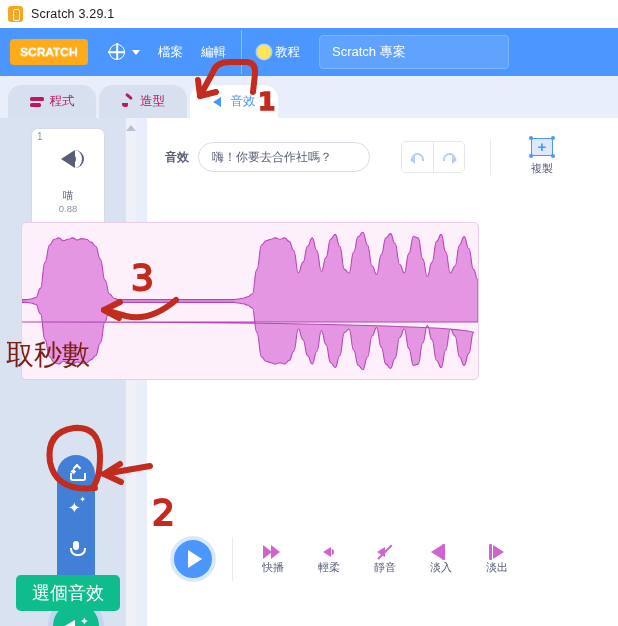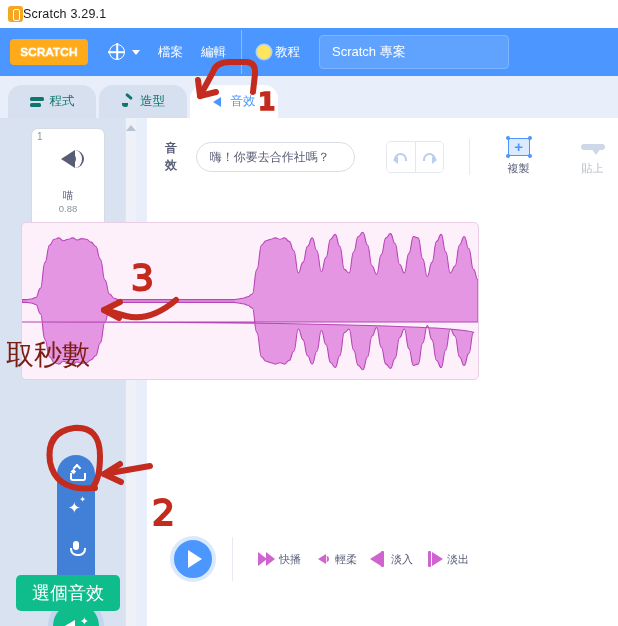--- a/index.html
+++ b/index.html
@@ -7,21 +7,21 @@
     width: 618px; height: 626px;
     background: #ffffff;
     font-family: "Liberation Sans", "DejaVu Sans", sans-serif;
     overflow: hidden;
   }
   #app { position: relative; width: 618px; height: 626px; }
 
   
   .titlebar {
     position: absolute; left: 0; top: 0; width: 618px; height: 28px;
-    background: #ffffff; display: flex; align-items: center; gap: 0;
+    background: #ffffff; display: flex; align-items: center; gap: 8px;
     padding-left: 8px;
   }
   .app-icon {
     width: 15px; height: 16px; border-radius: 3px;
     background: #f5a623; position: relative; flex: none;
   }
   .app-icon::after {
     content: ""; position: absolute; left: 5px; top: 3px;
     width: 5px; height: 10px; border: 1.5px solid #fff; border-radius: 2px;
   }
@@ -79,21 +79,21 @@
 
   
   .tabbar {
     position: absolute; left: 0; top: 76px; width: 618px; height: 42px;
     background: #e8effa; display: flex; align-items: flex-end; padding-left: 8px;
   }
   .tab {
     height: 33px; min-width: 88px; padding: 0 14px;
     border-radius: 14px 14px 0 0;
     display: flex; align-items: center; justify-content: center; gap: 6px;
-    font-size: 12.5px; color: #0f766e; background: #d6e0ef;
+    font-size: 12.5px; color: #be185d; background: #d6e0ef;
     margin-right: 3px;
   }
   .tab.active { background: #ffffff; color: #4c97ff; }
   .spk, .brush, .blocks { flex: none; }
   .spk {
     width: 0; height: 0; position: relative;
     border-top: 5px solid transparent; border-bottom: 5px solid transparent;
     border-right: 8px solid currentColor; margin-right: 4px;
   }
   .spk::after {
@@ -341,21 +341,21 @@
     border: 4px solid #dbe9ff; display: flex; align-items: center;
     justify-content: center; margin-left: 10px; flex: none;
   }
   .play-tri {
     width: 0; height: 0; margin-left: 3px;
     border-top: 9px solid transparent; border-bottom: 9px solid transparent;
     border-left: 14px solid #fff;
   }
   .fx-div { width: 1px; height: 44px; background: #e6eaf1; margin: 0 12px 0 16px; }
   .fx-btn {
-    width: 56px; display: flex; align-items: center;
+    width: 56px; display: flex; flex-direction: column; align-items: center;
     flex: none; justify-content: flex-end;
   }
   .fx-lbl { font-size: 11px; color: #575e75; }
   .fx-ico { width: 22px; height: 16px; position: relative; }
   .tri-r, .tri-l {
     position: absolute; width: 0; height: 0;
     border-top: 7px solid transparent; border-bottom: 7px solid transparent;
   }
   .tri-r { border-left: 9px solid #cf63cf; top: 1px; }
   .tri-l { border-right: 9px solid #cf63cf; top: 1px; }
@@ -501,24 +501,20 @@
         <span class="tool-btn">
           <span class="copy-ico">
             <span class="hndl" style="left:-3px;top:-3px"></span>
             <span class="hndl" style="right:-3px;top:-3px"></span>
             <span class="hndl" style="left:-3px;bottom:-3px"></span>
             <span class="hndl" style="right:-3px;bottom:-3px"></span>
           </span>
           <span class="tool-lbl">複製</span>
         </span>
 
-        <span class="tool-btn disabled">
-          <span class="paste-ico"></span>
-          <span class="tool-lbl">貼上</span>
-        </span>
       </div>
     </div>
 
     <div class="wave-panel" style="left:21px;top:104px">
       <svg id="wave-svg" viewBox="0 0 458 158" preserveAspectRatio="none">
         <path id="wave-path" d="M0,77.580.0,77.6C2.3,77.6 2.3,77.6 4.6,77.6C6.9,77.6 6.9,76.9 9.3,76.9C11.6,76.9 11.6,75.5 13.9,75.5C16.2,75.5 16.2,66.2 18.5,66.2C20.8,66.2 20.8,39.9 23.1,39.9C25.4,39.9 25.4,22.2 27.8,22.2C30.1,22.2 30.1,16.5 32.4,16.5C34.7,16.5 34.7,15.1 37.0,15.1C39.3,15.1 39.3,17.9 41.6,17.9C43.9,17.9 43.9,16.5 46.3,16.5C48.6,16.5 48.6,15.1 50.9,15.1C53.2,15.1 53.2,17.2 55.5,17.2C57.8,17.2 57.8,15.8 60.1,15.8C62.5,15.8 62.5,16.5 64.8,16.5C67.1,16.5 67.1,19.4 69.4,19.4C71.7,19.4 71.7,23.6 74.0,23.6C76.3,23.6 76.3,36.4 78.6,36.4C81.0,36.4 81.0,57.7 83.3,57.7C85.6,57.7 85.6,71.9 87.9,71.9C90.2,71.9 90.2,76.2 92.5,76.2C94.8,76.2 94.8,77.6 97.2,77.6C99.5,77.6 99.5,77.6 101.8,77.6C104.1,77.6 104.1,77.6 106.4,77.6C108.7,77.6 108.7,77.6 111.0,77.6C113.3,77.6 113.3,77.6 115.7,77.6C118.0,77.6 118.0,77.6 120.3,77.6C122.6,77.6 122.6,77.6 124.9,77.6C127.2,77.6 127.2,77.6 129.5,77.6C131.8,77.6 131.8,77.6 134.2,77.6C136.5,77.6 136.5,77.6 138.8,77.6C141.1,77.6 141.1,77.6 143.4,77.6C145.7,77.6 145.7,77.6 148.0,77.6C150.4,77.6 150.4,77.6 152.7,77.6C155.0,77.6 155.0,77.6 157.3,77.6C159.6,77.6 159.6,77.6 161.9,77.6C164.2,77.6 164.2,77.6 166.5,77.6C168.9,77.6 168.9,77.6 171.2,77.6C173.5,77.6 173.5,77.6 175.8,77.6C178.1,77.6 178.1,77.6 180.4,77.6C182.7,77.6 182.7,77.6 185.1,77.6C187.4,77.6 187.4,77.6 189.7,77.6C192.0,77.6 192.0,77.6 194.3,77.6C196.6,77.6 196.6,77.6 198.9,77.6C201.2,77.6 201.2,77.6 203.6,77.6C205.9,77.6 205.9,77.6 208.2,77.6C210.5,77.6 210.5,77.6 212.8,77.6C215.1,77.6 215.1,76.9 217.4,76.9C219.7,76.9 219.7,76.2 222.1,76.2C224.4,76.2 224.4,74.7 226.7,74.7C229.0,74.7 229.0,71.9 231.3,71.9C233.6,71.9 233.6,47.0 235.9,47.0C238.3,47.0 238.3,22.2 240.6,22.2C242.9,22.2 242.9,17.9 245.2,17.9C247.5,17.9 247.5,16.5 249.8,16.5C252.1,16.5 252.1,15.1 254.4,15.1C256.8,15.1 256.8,16.5 259.1,16.5C261.4,16.5 261.4,15.1 263.7,15.1C266.0,15.1 266.0,18.6 268.3,18.6C270.6,18.6 270.6,27.9 272.9,27.9C275.3,27.9 275.3,50.6 277.6,50.6C279.9,50.6 279.9,39.9 282.2,39.9C284.5,39.9 284.5,23.6 286.8,23.6C289.1,23.6 289.1,15.1 291.5,15.1C293.8,15.1 293.8,27.9 296.1,27.9C298.4,27.9 298.4,49.2 300.7,49.2C303.0,49.2 303.0,35.0 305.3,35.0C307.6,35.0 307.6,16.5 310.0,16.5C312.3,16.5 312.3,11.5 314.6,11.5C316.9,11.5 316.9,23.6 319.2,23.6C321.5,23.6 321.5,47.0 323.8,47.0C326.2,47.0 326.2,50.6 328.5,50.6C330.8,50.6 330.8,29.3 333.1,29.3C335.4,29.3 335.4,13.7 337.7,13.7C340.0,13.7 340.0,9.4 342.3,9.4C344.7,9.4 344.7,22.2 347.0,22.2C349.3,22.2 349.3,43.5 351.6,43.5C353.9,43.5 353.9,52.0 356.2,52.0C358.5,52.0 358.5,32.1 360.8,32.1C363.2,32.1 363.2,15.1 365.5,15.1C367.8,15.1 367.8,10.8 370.1,10.8C372.4,10.8 372.4,20.8 374.7,20.8C377.0,20.8 377.0,42.1 379.4,42.1C381.7,42.1 381.7,50.6 384.0,50.6C386.3,50.6 386.3,30.7 388.6,30.7C390.9,30.7 390.9,13.7 393.2,13.7C395.5,13.7 395.5,15.1 397.9,15.1C400.2,15.1 400.2,36.4 402.5,36.4C404.8,36.4 404.8,54.2 407.1,54.2C409.4,54.2 409.4,39.9 411.7,39.9C414.1,39.9 414.1,18.6 416.4,18.6C418.7,18.6 418.7,11.5 421.0,11.5C423.3,11.5 423.3,29.3 425.6,29.3C427.9,29.3 427.9,50.6 430.2,50.6C432.6,50.6 432.6,43.5 434.9,43.5C437.2,43.5 437.2,22.2 439.5,22.2C441.8,22.2 441.8,13.7 444.1,13.7C446.4,13.7 446.4,25.8 448.7,25.8C451.1,25.8 451.1,47.0 453.4,47.0C455.7,47.0 455.7,57.7 458.0,57.7L458,100.3458.0,100.3C455.7,100.3 455.7,111.0 453.4,111.0C451.1,111.0 451.1,132.3 448.7,132.3C446.4,132.3 446.4,144.3 444.1,144.3C441.8,144.3 441.8,135.8 439.5,135.8C437.2,135.8 437.2,114.5 434.9,114.5C432.6,114.5 432.6,107.4 430.2,107.4C427.9,107.4 427.9,128.7 425.6,128.7C423.3,128.7 423.3,146.4 421.0,146.4C418.7,146.4 418.7,139.3 416.4,139.3C414.1,139.3 414.1,118.1 411.7,118.1C409.4,118.1 409.4,103.8 407.1,103.8C404.8,103.8 404.8,121.6 402.5,121.6C400.2,121.6 400.2,142.9 397.9,142.9C395.5,142.9 395.5,144.3 393.2,144.3C390.9,144.3 390.9,127.3 388.6,127.3C386.3,127.3 386.3,107.4 384.0,107.4C381.7,107.4 381.7,115.9 379.4,115.9C377.0,115.9 377.0,137.2 374.7,137.2C372.4,137.2 372.4,147.2 370.1,147.2C367.8,147.2 367.8,142.9 365.5,142.9C363.2,142.9 363.2,125.9 360.8,125.9C358.5,125.9 358.5,106.0 356.2,106.0C353.9,106.0 353.9,114.5 351.6,114.5C349.3,114.5 349.3,135.8 347.0,135.8C344.7,135.8 344.7,148.6 342.3,148.6C340.0,148.6 340.0,144.3 337.7,144.3C335.4,144.3 335.4,128.7 333.1,128.7C330.8,128.7 330.8,107.4 328.5,107.4C326.2,107.4 326.2,111.0 323.8,111.0C321.5,111.0 321.5,134.4 319.2,134.4C316.9,134.4 316.9,146.4 314.6,146.4C312.3,146.4 312.3,141.5 310.0,141.5C307.6,141.5 307.6,123.0 305.3,123.0C303.0,123.0 303.0,108.8 300.7,108.8C298.4,108.8 298.4,130.1 296.1,130.1C293.8,130.1 293.8,142.9 291.5,142.9C289.1,142.9 289.1,134.4 286.8,134.4C284.5,134.4 284.5,118.1 282.2,118.1C279.9,118.1 279.9,107.4 277.6,107.4C275.3,107.4 275.3,130.1 272.9,130.1C270.6,130.1 270.6,139.3 268.3,139.3C266.0,139.3 266.0,142.9 263.7,142.9C261.4,142.9 261.4,141.5 259.1,141.5C256.8,141.5 256.8,142.9 254.4,142.9C252.1,142.9 252.1,141.5 249.8,141.5C247.5,141.5 247.5,140.1 245.2,140.1C242.9,140.1 242.9,135.8 240.6,135.8C238.3,135.8 238.3,111.0 235.9,111.0C233.6,111.0 233.6,86.1 231.3,86.1C229.0,86.1 229.0,83.3 226.7,83.3C224.4,83.3 224.4,81.8 222.1,81.8C219.7,81.8 219.7,81.1 217.4,81.1C215.1,81.1 215.1,80.4 212.8,80.4C210.5,80.4 210.5,80.4 208.2,80.4C205.9,80.4 205.9,80.4 203.6,80.4C201.2,80.4 201.2,80.4 198.9,80.4C196.6,80.4 196.6,80.4 194.3,80.4C192.0,80.4 192.0,80.4 189.7,80.4C187.4,80.4 187.4,80.4 185.1,80.4C182.7,80.4 182.7,80.4 180.4,80.4C178.1,80.4 178.1,80.4 175.8,80.4C173.5,80.4 173.5,80.4 171.2,80.4C168.9,80.4 168.9,80.4 166.5,80.4C164.2,80.4 164.2,80.4 161.9,80.4C159.6,80.4 159.6,80.4 157.3,80.4C155.0,80.4 155.0,80.4 152.7,80.4C150.4,80.4 150.4,80.4 148.0,80.4C145.7,80.4 145.7,80.4 143.4,80.4C141.1,80.4 141.1,80.4 138.8,80.4C136.5,80.4 136.5,80.4 134.2,80.4C131.8,80.4 131.8,80.4 129.5,80.4C127.2,80.4 127.2,80.4 124.9,80.4C122.6,80.4 122.6,80.4 120.3,80.4C118.0,80.4 118.0,80.4 115.7,80.4C113.3,80.4 113.3,80.4 111.0,80.4C108.7,80.4 108.7,80.4 106.4,80.4C104.1,80.4 104.1,80.4 101.8,80.4C99.5,80.4 99.5,80.4 97.2,80.4C94.8,80.4 94.8,81.8 92.5,81.8C90.2,81.8 90.2,86.1 87.9,86.1C85.6,86.1 85.6,100.3 83.3,100.3C81.0,100.3 81.0,121.6 78.6,121.6C76.3,121.6 76.3,134.4 74.0,134.4C71.7,134.4 71.7,138.6 69.4,138.6C67.1,138.6 67.1,141.5 64.8,141.5C62.5,141.5 62.5,142.2 60.1,142.2C57.8,142.2 57.8,140.8 55.5,140.8C53.2,140.8 53.2,142.9 50.9,142.9C48.6,142.9 48.6,141.5 46.3,141.5C43.9,141.5 43.9,140.1 41.6,140.1C39.3,140.1 39.3,142.9 37.0,142.9C34.7,142.9 34.7,141.5 32.4,141.5C30.1,141.5 30.1,135.8 27.8,135.8C25.4,135.8 25.4,118.1 23.1,118.1C20.8,118.1 20.8,91.8 18.5,91.8C16.2,91.8 16.2,82.5 13.9,82.5C11.6,82.5 11.6,81.1 9.3,81.1C6.9,81.1 6.9,80.4 4.6,80.4C2.3,80.4 2.3,80.4 0.0,80.4 Z" fill="#d973d9" fill-opacity="0.72" stroke="#b845b8" stroke-width="1.1"></path>
       </svg>
     </div>
 
     <div class="fx-row">
@@ -538,20 +534,27 @@
 
 
       <div class="fx-btn">
         <span class="fx-ico">
           <span class="sp-body" style="left:5px"></span>
           <span class="sp-wave" style="left:12px;top:5px;width:4px;height:6px"></span>
         </span>
         <span class="fx-lbl">輕柔</span>
       </div>
 
+      <div class="fx-btn">
+        <span class="fx-ico">
+          <span class="sp-body" style="left:3px"></span>
+          <span class="mute-slash"></span>
+        </span>
+        <span class="fx-lbl">靜音</span>
+      </div>
 
       <div class="fx-btn">
         <span class="fx-ico">
           <span class="fade-tri" style="left:1px;border-right:11px solid #cf63cf"></span>
           <span class="fade-bar" style="left:12px"></span>
         </span>
         <span class="fx-lbl">淡入</span>
       </div>
 
       <div class="fx-btn">

